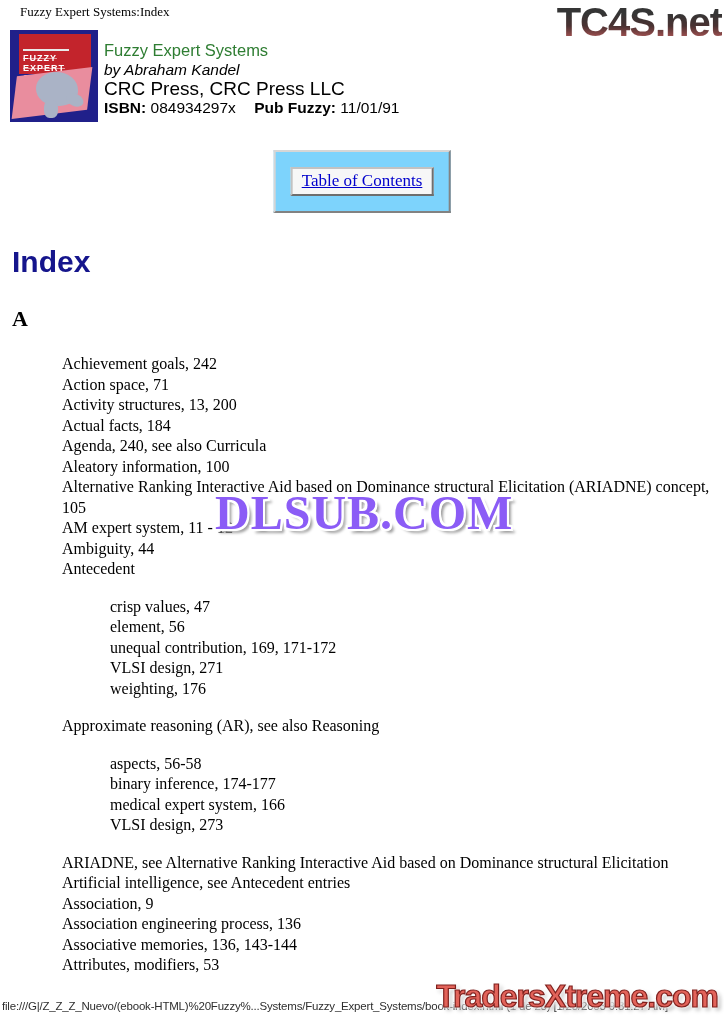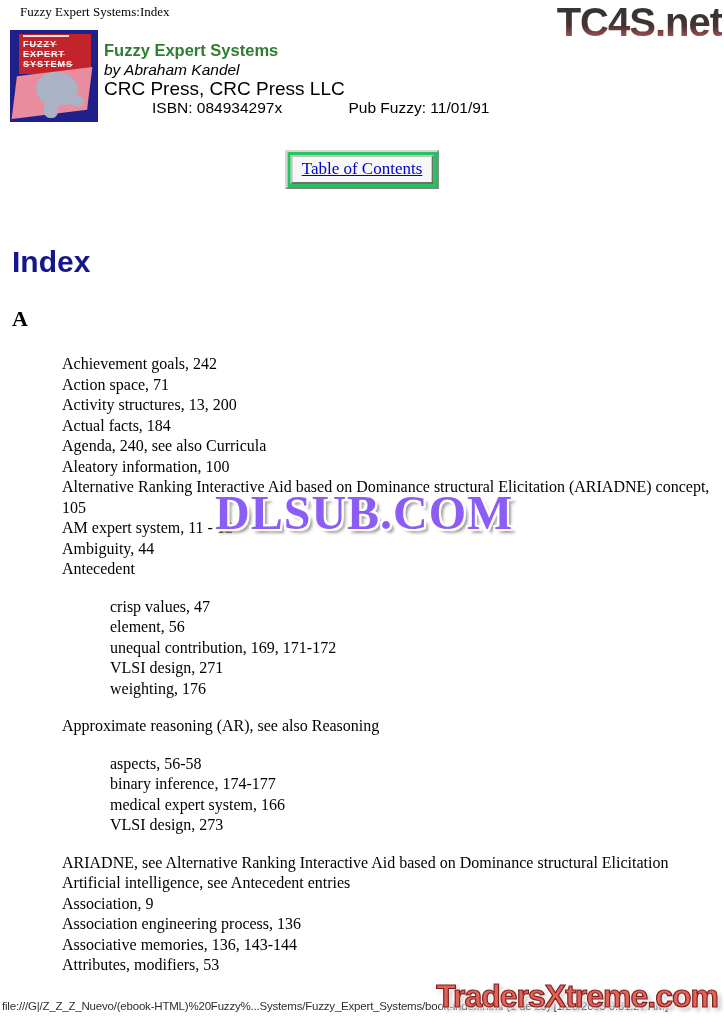--- a/index.html
+++ b/index.html
@@ -13,46 +13,46 @@
   .tc4s{position:absolute;right:2px;top:2px;font-family:"Liberation Sans",sans-serif;
         font-weight:900;font-size:40px;letter-spacing:-1px;line-height:1;color:#4a3030;}
   @supports (-webkit-background-clip: text){
     .tc4s{background:linear-gradient(#353535 30%,#4a3232 60%,#8f4a4a 82%,#c47878 100%);
           -webkit-background-clip:text;background-clip:text;color:transparent;}
   }
 
   
   .cover{position:absolute;left:10px;top:30px;width:88px;height:92px;background:#20208a;overflow:hidden;}
   .cover-redbox{position:absolute;left:9px;top:4px;width:72px;height:40px;background:#c3242c;
-                padding-top:0;box-sizing:border-box;}
+                padding-top:14px;box-sizing:border-box;}
   .cover-topline{width:46px;height:2px;background:#e9e9e9;margin:1px 0 2px 4px;}
   .cover-redbox .t{font-family:"Liberation Sans",sans-serif;font-weight:bold;color:#fff;
                    font-size:9px;line-height:10px;padding-left:4px;letter-spacing:1px;
                    text-decoration:line-through;text-decoration-color:rgba(255,255,255,.55);}
   .cover-pink{position:absolute;left:4px;top:42px;width:76px;height:42px;background:#e98d9e;
               transform:rotate(-7deg) skewX(-14deg);}
   .cover-blob{position:absolute;left:26px;top:42px;width:42px;height:34px;background:#aab3c6;
               border-radius:55% 60% 50% 58%;}
   .cover-blob2{position:absolute;left:34px;top:70px;width:14px;height:18px;background:#aab3c6;
                border-radius:40%;}
   .cover-blob3{position:absolute;left:56px;top:64px;width:18px;height:12px;background:#aab3c6;
                border-radius:50%;transform:rotate(25deg);}
 
   
   .book-meta{position:absolute;left:104px;top:41px;font-family:"Liberation Sans",sans-serif;}
-  .book-title{color:#2E7D32;font-weight:bold;font-size:16.5px;line-height:19px;}
+  .book-title{color:#2E7D32;font-weight:normal;font-size:16.5px;line-height:19px;}
   .book-author{font-style:italic;font-size:15.5px;line-height:19px;}
   .book-pub{font-size:19px;line-height:19px;}
   .book-isbn{font-size:15.5px;line-height:19px;}
-  .book-isbn b{font-weight:normal;margin-left:48px;}
+  .book-isbn b{font-weight:bold;}
   .isbn-gap{display:inline-block;width:14px;}
 
   
   .toc-outer{position:absolute;left:50%;top:150px;transform:translateX(-50%);
-             border:2px outset #d6d6d6;background:#22c55e;padding:3px;}
+             border:2px outset #d6d6d6;background:#7dd3fc;padding:15px;}
   .toc-inner{border:2px outset #c2c2c2;background:#f7f7f7;padding:2px 9px 3px 9px;}
   .toc-link{font-family:"Liberation Serif",serif;font-size:17px;color:#0000cc;
             text-decoration:underline;cursor:pointer;}
 
   
   .wm-trading{position:absolute;left:0;top:206px;width:100%;text-align:center;
               font-family:"Liberation Serif",serif;font-weight:bold;font-style:italic;
               font-size:20px;letter-spacing:1.5px;color:#dedede;
               -webkit-text-stroke:1px #8f8f8f;text-shadow:1px 1px 1px #cfcfcf;}
 

